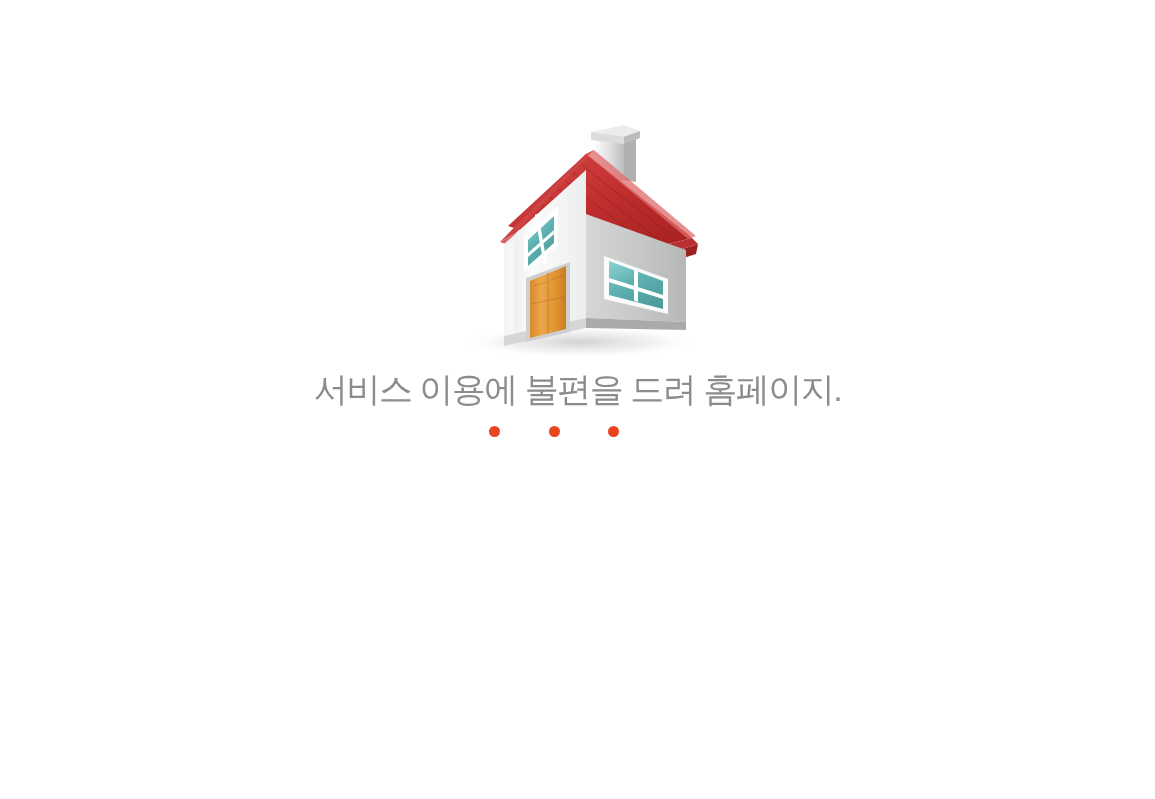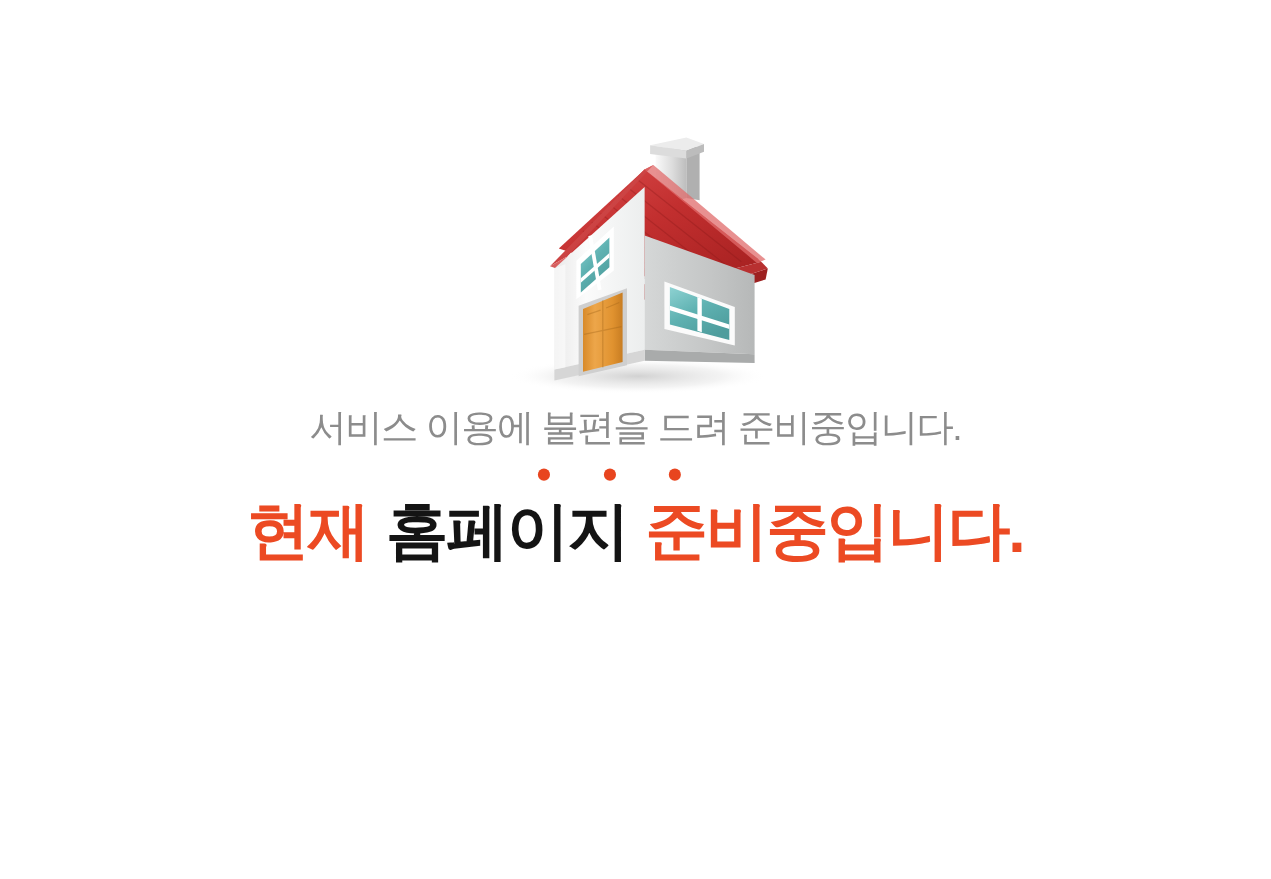--- a/index.html
+++ b/index.html
@@ -213,29 +213,26 @@
         <polygon points="206,152 210,153.5 210,184 206,182.6" fill="#ffffff"></polygon>
         <polygon points="181,160 235,177 235,181 181,164" fill="#ffffff"></polygon>
       </g>
 
       <polygon points="76,126 86,122 86,216 76,218" fill="#ffffff" opacity="0.5"></polygon>
     </svg>
   </div>
 
   <div class="text-block">
 
-    <p class="subtitle">서비스 이용에 불편을 드려 준비중입니다.</p>
+    <p class="subtitle">서비스 이용에 불편을 드려 홈페이지.</p>
 
     <div class="dots-row">
       <div class="dots-inner">
         <span class="dot"></span>
         <span class="dot"></span>
         <span class="dot"></span>
       </div>
     </div>
 
-    <div class="headline">
-      <span class="hl-red">현재</span><span class="hl-space"></span><span class="hl-black">홈페이지</span><span class="hl-space"></span><span class="hl-red">준비중입니다.</span>
-    </div>
 
   </div>
 
 </div>
 
 </body></html>

